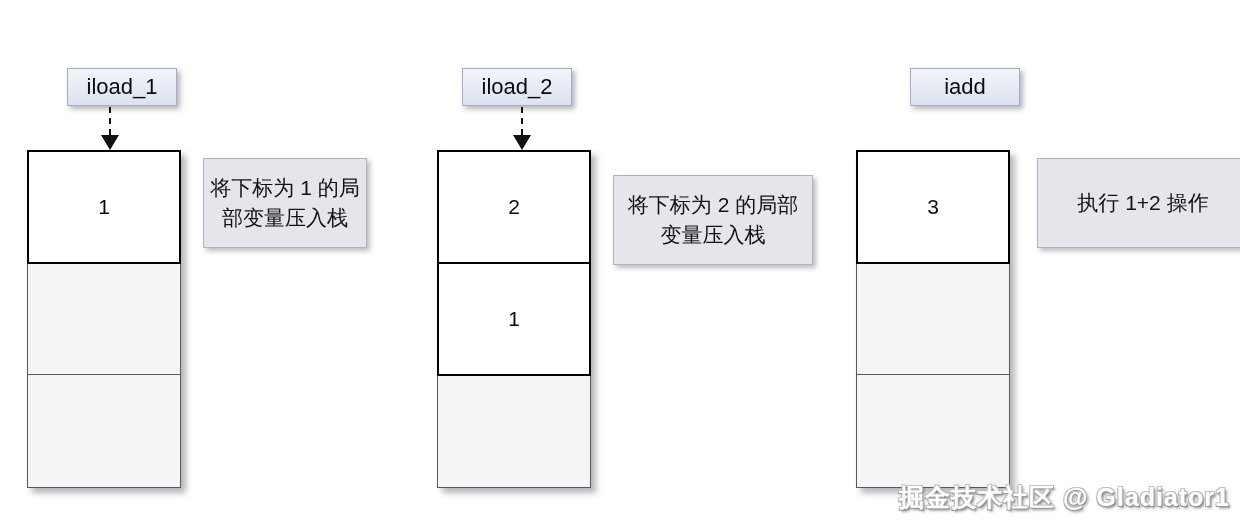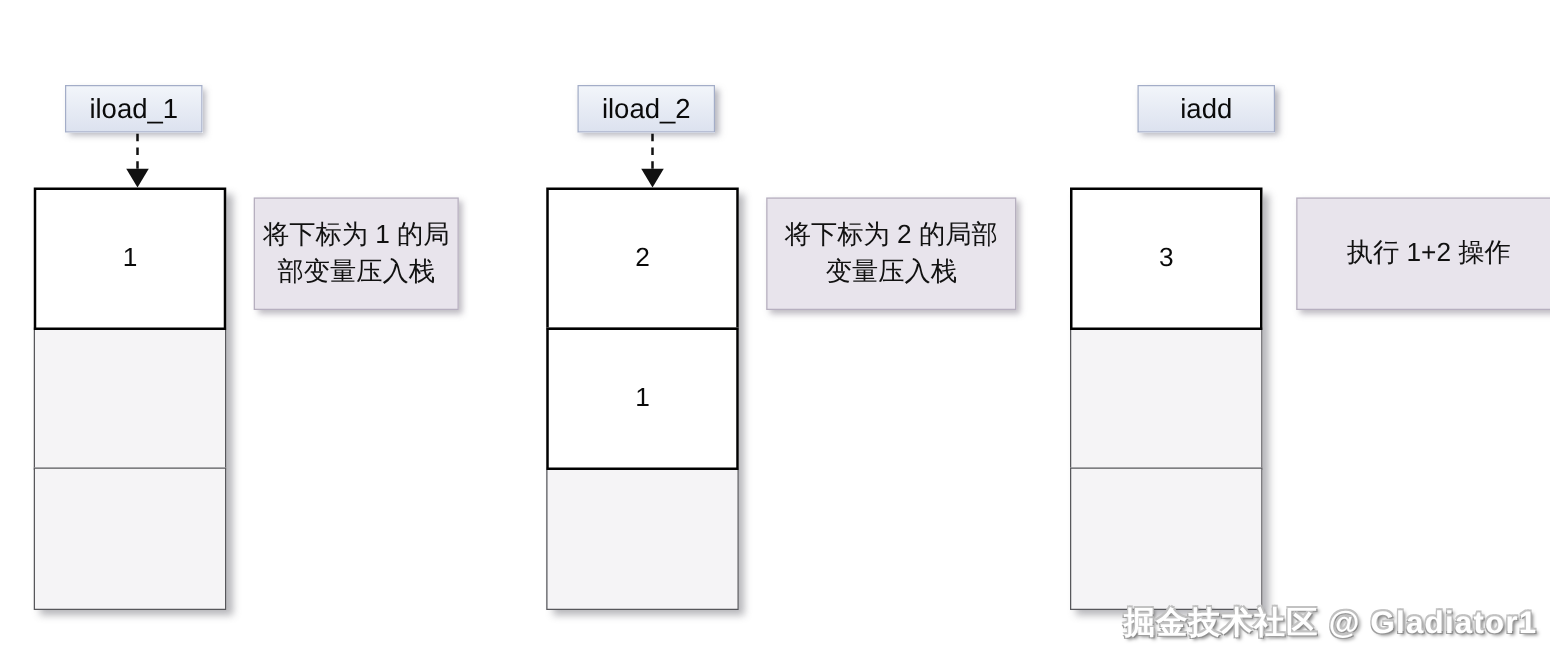--- a/index.html
+++ b/index.html
@@ -128,21 +128,21 @@
     z-index: 5;
     white-space: nowrap;
   }
 </style>
 </head>
 <body>
 
 <div id="canvas">
 
   <div class="group" style="left: 27px;">
-      <div class="instr-label" style="left: 25px;">iload_1</div>
+      <div class="instr-label" style="left: 40px;">iload_1</div>
       <div class="arrow" style="left: 74px;">
         <div class="arrow-line"></div>
         <div class="arrow-head"></div>
       </div>
       <div class="stack">
         <div class="cell filled">1</div>
         <div class="cell empty"></div>
         <div class="cell empty"></div>
       </div>
       <div class="annotation" style="left: 176px; width: 164px;">将下标为 1 的局部变量压入栈</div>
@@ -151,21 +151,21 @@
       <div class="instr-label" style="left: 25px; text-align: center;">iload_2</div>
       <div class="arrow" style="left: 76px;">
         <div class="arrow-line"></div>
         <div class="arrow-head"></div>
       </div>
       <div class="stack">
         <div class="cell filled">2</div>
         <div class="cell filled">1</div>
         <div class="cell empty"></div>
       </div>
-      <div class="annotation" style="left: 176px; width: 200px;">将下标为 2 的局部变量压入栈</div>
+      <div class="annotation" style="left: 176px; width: 200px; margin-top: 17px;">将下标为 2 的局部变量压入栈</div>
     </div>
     <div class="group" style="left: 856px;">
       <div class="instr-label" style="left: 22px; margin-left: 32px;">iadd</div>
       <div class="stack">
         <div class="cell filled">3</div>
         <div class="cell empty"></div>
         <div class="cell empty"></div>
       </div>
       <div class="annotation" style="left: 181px; width: 212px;">执行 1+2 操作</div>
     </div>

